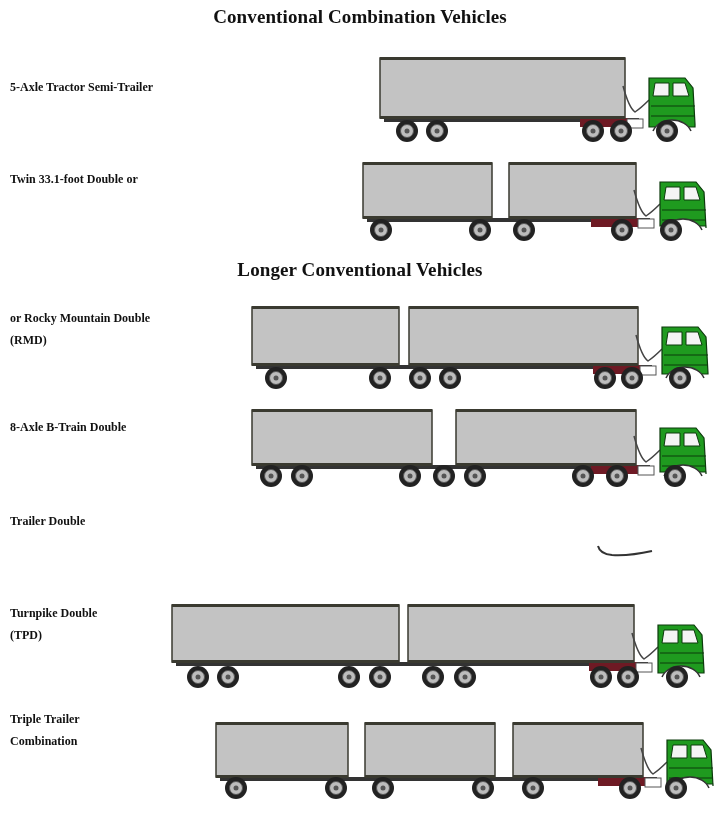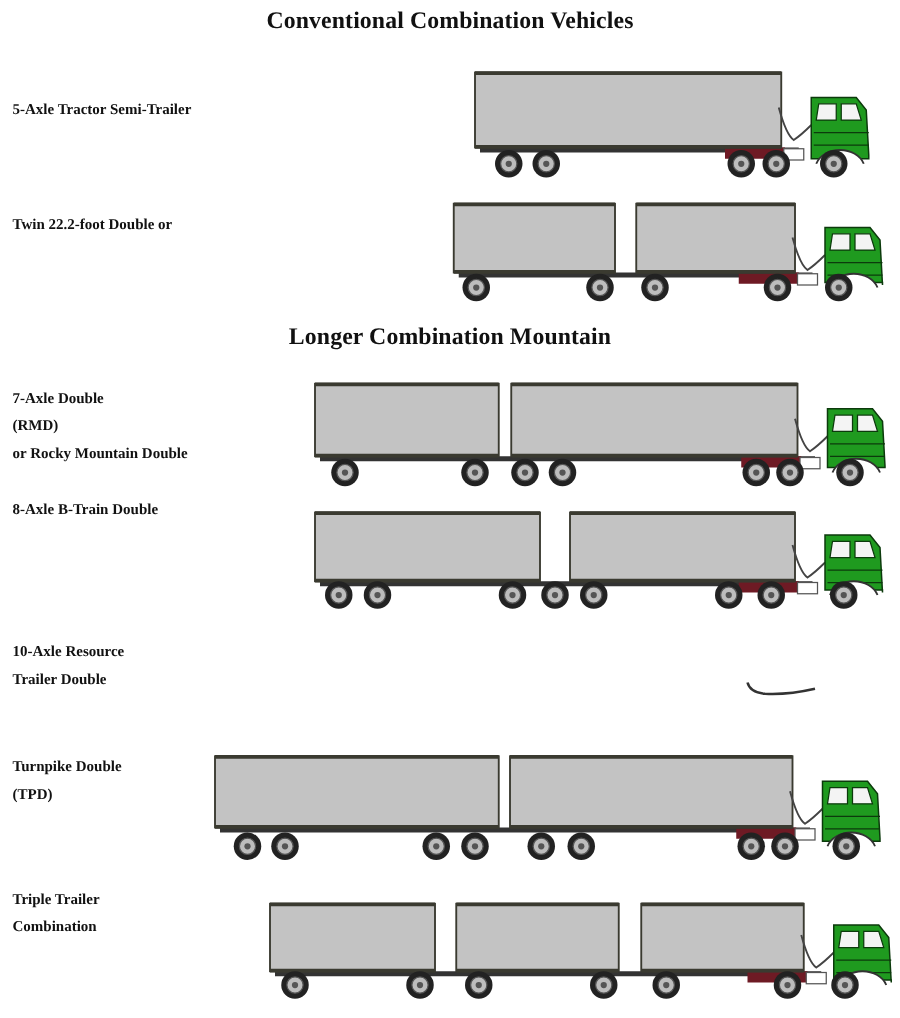--- a/index.html
+++ b/index.html
@@ -8,39 +8,37 @@
   .section-title { position: absolute; left: 0; width: 720px; text-align: center;
          font-weight: bold; font-size: 19px; letter-spacing: 0.1px; }
   .label { position: absolute; left: 10px; font-weight: bold; font-size: 12px; line-height: 22px; white-space: nowrap; }
   .label span { display: block; }
   #art { position: absolute; left: 0; top: 0; }
 </style>
 </head>
 <body>
 
 <div class="section-title" style="top:6px;">Conventional Combination Vehicles</div>
-<div class="section-title" style="top:259px;">Longer Combination Mountain</div>
+<div class="section-title" style="top:259px;">Longer Conventional Vehicles</div>
 
 <div id="labels">
     <div class="label" style="top: 76px;">
       <span>5-Axle Tractor Semi-Trailer</span>
     </div>
     <div class="label" style="top: 168px;">
-      <span>Twin 22.2-foot Double or</span>
+      <span>Twin 33.1-foot Double or</span>
     </div>
     <div class="label" style="top: 307px;">
-      <span>7-Axle Double</span>
+      <span>or Rocky Mountain Double</span>
       <span>(RMD)</span>
-      <span>or Rocky Mountain Double</span>
-    </div>
-    <div class="label" style="top: 396px;">
+    </div>
+    <div class="label" style="top: 416px;">
       <span>8-Axle B-Train Double</span>
     </div>
     <div class="label" style="top: 510px;">
-      <span>10-Axle Resource</span>
       <span>Trailer Double</span>
     </div>
     <div class="label" style="top: 602px;">
       <span>Turnpike Double</span>
       <span>(TPD)</span>
     </div>
     <div class="label" style="top: 708px;">
       <span>Triple Trailer</span>
       <span>Combination</span>
     </div>

